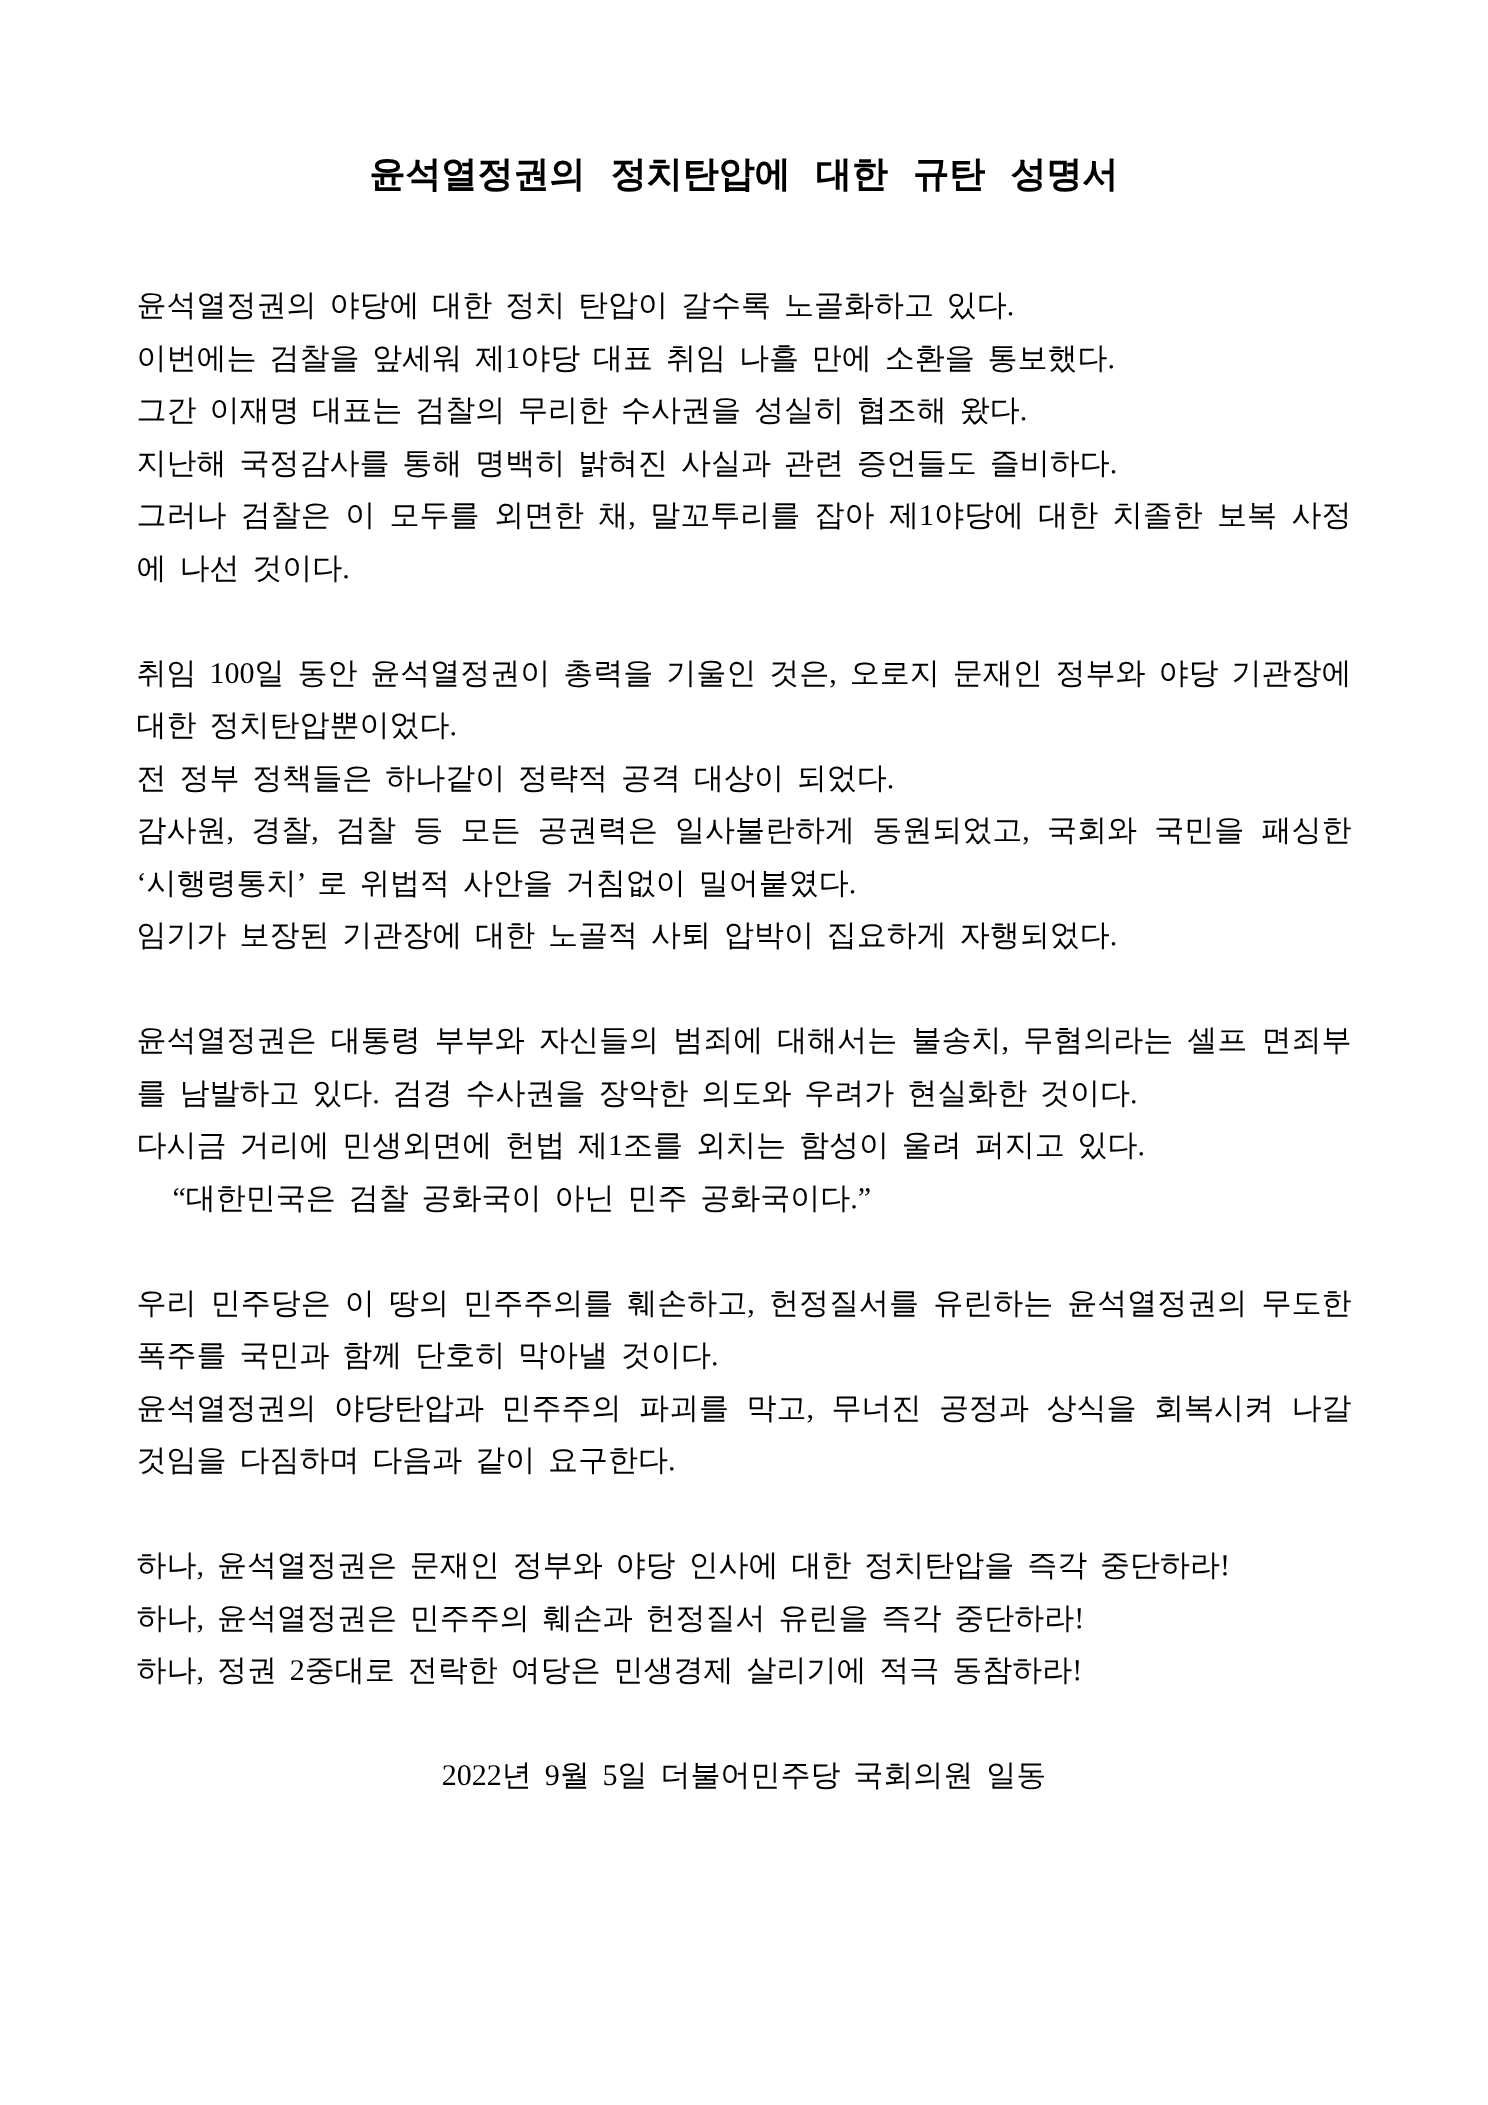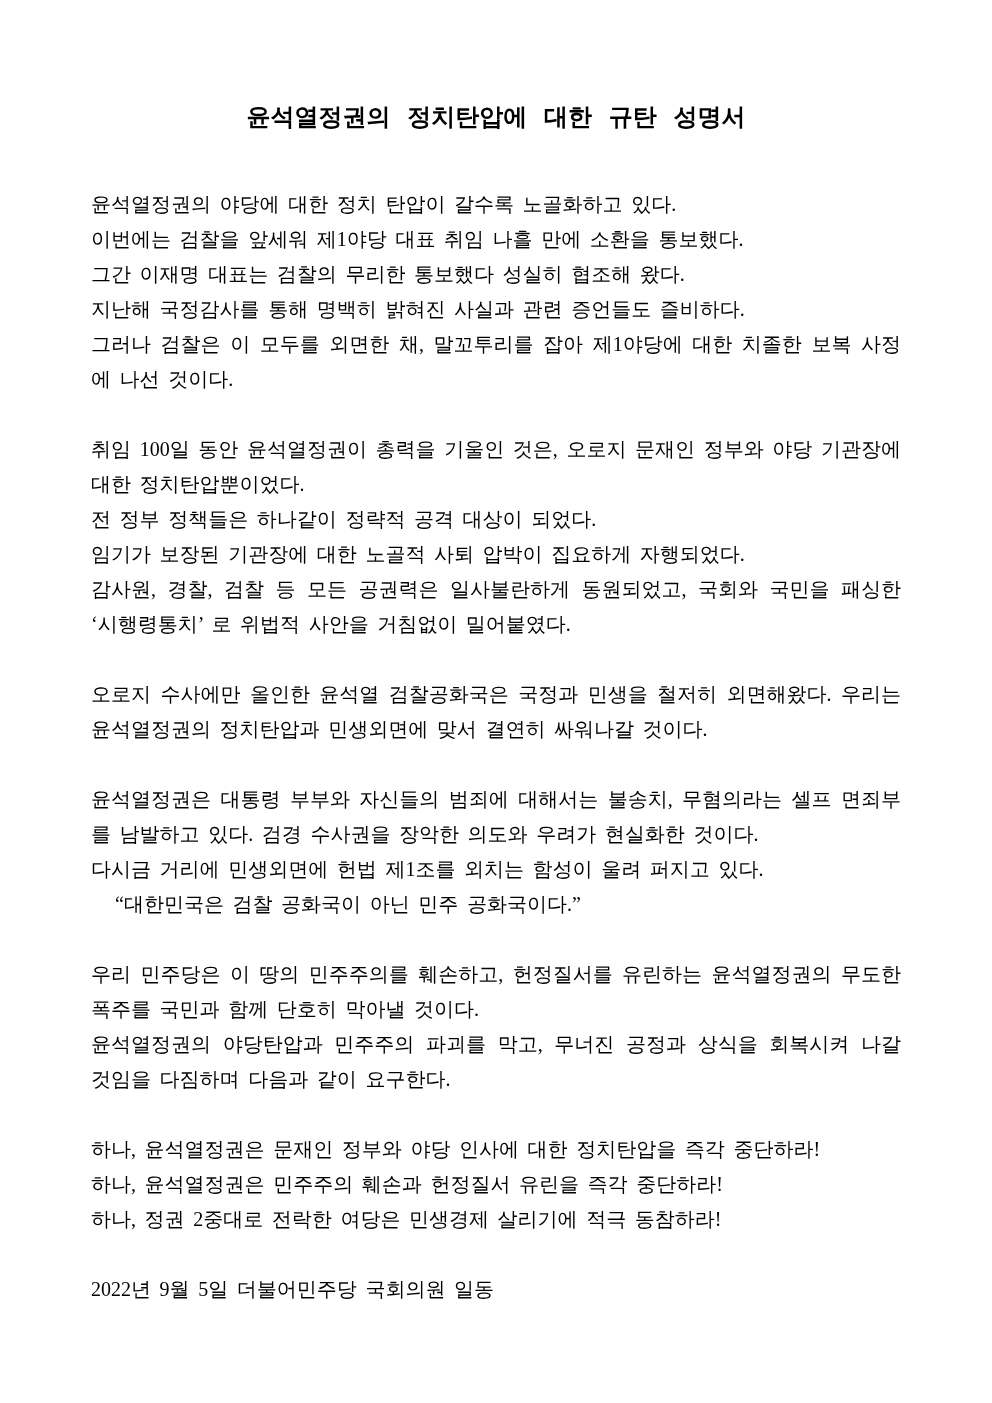--- a/index.html
+++ b/index.html
@@ -41,49 +41,47 @@
     text-align: justify;
     word-spacing: 0.18em;
   }
   .line.quote-indent {
     text-indent: 8px;
     margin-left: 16px;
   }
   .date-line {
     font-size: 20px;
     line-height: 35px;
+    text-align: center;
     word-spacing: 0.18em;
     margin-top: 35px;
   }
 </style>
 </head>
 <body>
 
 <div class="page">
 
   <h1 class="doc-title">윤석열정권의 정치탄압에 대한 규탄 성명서</h1>
 
   <div class="para">
     <div class="line">윤석열정권의 야당에 대한 정치 탄압이 갈수록 노골화하고 있다.</div>
     <div class="line">이번에는 검찰을 앞세워 제1야당 대표 취임 나흘 만에 소환을 통보했다.</div>
-    <div class="line">그간 이재명 대표는 검찰의 무리한 통보했다 성실히 협조해 왔다.</div>
+    <div class="line">그간 이재명 대표는 검찰의 무리한 수사권을 성실히 협조해 왔다.</div>
     <div class="line">지난해 국정감사를 통해 명백히 밝혀진 사실과 관련 증언들도 즐비하다.</div>
     <div class="line">그러나 검찰은 이 모두를 외면한 채, 말꼬투리를 잡아 제1야당에 대한 치졸한 보복 사정에 나선 것이다.</div>
   </div>
 
   <div class="para">
     <div class="line">취임 100일 동안 윤석열정권이 총력을 기울인 것은, 오로지 문재인 정부와 야당 기관장에 대한 정치탄압뿐이었다.</div>
     <div class="line">전 정부 정책들은 하나같이 정략적 공격 대상이 되었다.</div>
+    <div class="line">감사원, 경찰, 검찰 등 모든 공권력은 일사불란하게 동원되었고, 국회와 국민을 패싱한 ‘시행령통치’ 로 위법적 사안을 거침없이 밀어붙였다.</div>
     <div class="line">임기가 보장된 기관장에 대한 노골적 사퇴 압박이 집요하게 자행되었다.</div>
-    <div class="line">감사원, 경찰, 검찰 등 모든 공권력은 일사불란하게 동원되었고, 국회와 국민을 패싱한 ‘시행령통치’ 로 위법적 사안을 거침없이 밀어붙였다.</div>
   </div>
 
-  <div class="para">
-    <div class="line">오로지 수사에만 올인한 윤석열 검찰공화국은 국정과 민생을 철저히 외면해왔다. 우리는 윤석열정권의 정치탄압과 민생외면에 맞서 결연히 싸워나갈 것이다.</div>
-  </div>
 
   <div class="para">
     <div class="line">윤석열정권은 대통령 부부와 자신들의 범죄에 대해서는 불송치, 무혐의라는 셀프 면죄부를 남발하고 있다. 검경 수사권을 장악한 의도와 우려가 현실화한 것이다.</div>
     <div class="line">다시금 거리에 민생외면에 헌법 제1조를 외치는 함성이 울려 퍼지고 있다.</div>
     <div class="line quote-indent">“대한민국은 검찰 공화국이 아닌 민주 공화국이다.”</div>
   </div>
 
   <div class="para">
     <div class="line">우리 민주당은 이 땅의 민주주의를 훼손하고, 헌정질서를 유린하는 윤석열정권의 무도한 폭주를 국민과 함께 단호히 막아낼 것이다.</div>
     <div class="line">윤석열정권의 야당탄압과 민주주의 파괴를 막고, 무너진 공정과 상식을 회복시켜 나갈 것임을 다짐하며 다음과 같이 요구한다.</div>

